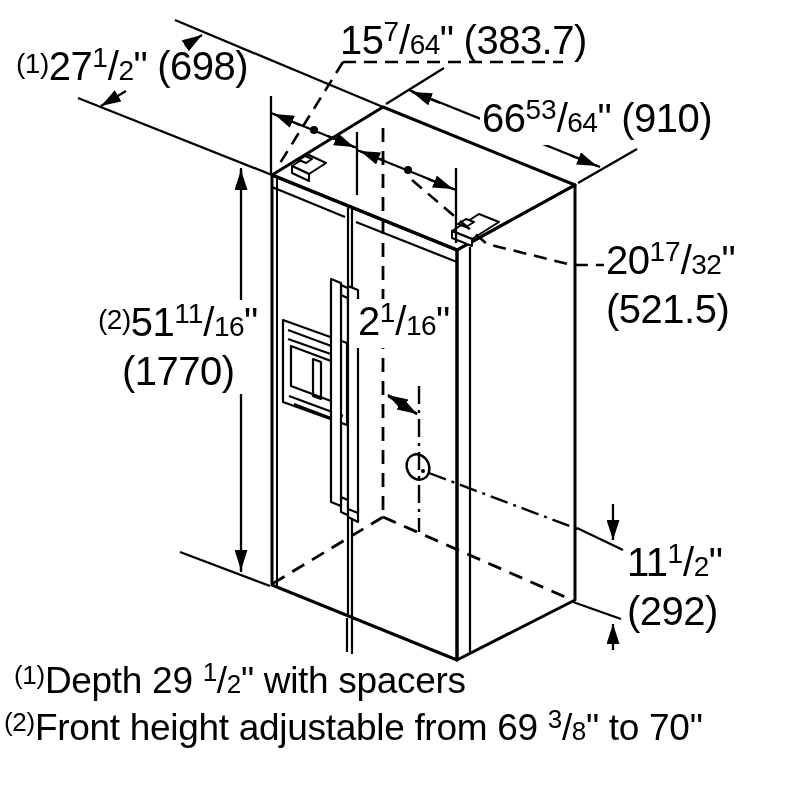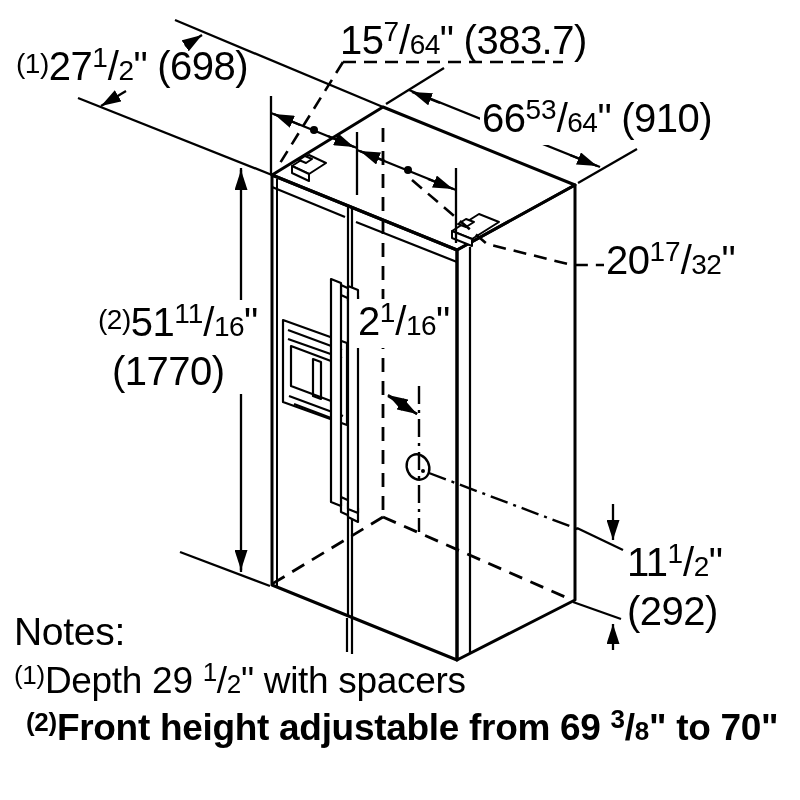--- a/index.html
+++ b/index.html
@@ -12,21 +12,21 @@
   #stage{position:absolute;left:0;top:0;width:800px;height:800px;}
   svg{position:absolute;left:0;top:0;}
   .lbl{
     position:absolute;font-size:40px;line-height:45px;white-space:nowrap;
     letter-spacing:-0.5px;z-index:5;
   }
   .lbl.bgw{background:#ffffff;padding:0 2px;}
   .dref{font-size:28px;position:relative;top:-7px;}
   .fr-n{font-size:28px;position:relative;top:-13px;letter-spacing:0;}
   .fr-d{font-size:28px;}
-  .mmline{margin-left:14px;}
+  .mmline{margin-left:24px;}
   .lbl .mm-inline{margin-left:10px;}
   
   .note{position:absolute;font-size:37px;white-space:nowrap;z-index:5;letter-spacing:-0.3px;}
   .nref{font-size:26px;position:relative;top:-9px;}
   .nfr-n{font-size:26px;position:relative;top:-12px;}
   .nfr-d{font-size:26px;}
 </style>
 </head>
 <body>
 
@@ -163,36 +163,36 @@
 </svg>
 
 <div class="lbl" style="left:16px;top:44px;"><span class="dref">(1)</span><span>27</span><span class="fr-n">1</span><span>/</span><span class="fr-d">2</span><span>"</span><span class="mm-inline">(698)</span></div>
 
 <div class="lbl" style="left:340px;top:18px;"><span>15</span><span class="fr-n">7</span><span>/</span><span class="fr-d">64</span><span>"</span><span class="mm-inline">(383.7)</span></div>
 
 <div class="lbl bgw" style="left:480px;top:96px;"><span>66</span><span class="fr-n">53</span><span>/</span><span class="fr-d">64</span><span>"</span><span class="mm-inline">(910)</span></div>
 
 <div class="lbl" style="left:606px;top:238px;">
   <div><span>20</span><span class="fr-n">17</span><span>/</span><span class="fr-d">32</span><span>"</span></div>
+  <div>(521.5)</div>
 </div>
 
 <div class="lbl bgw" style="left:96px;top:300px;">
   <div><span class="dref">(2)</span><span>51</span><span class="fr-n">11</span><span>/</span><span class="fr-d">16</span><span>"</span></div>
   <div class="mmline">(1770)</div>
 </div>
 
 <div class="lbl bgw" style="left:356px;top:299px;">
   <div><span>2</span><span class="fr-n">1</span><span>/</span><span class="fr-d">16</span><span>"</span></div>
 </div>
 
 <div class="lbl" style="left:627px;top:540px;">
   <div><span>11</span><span class="fr-n">1</span><span>/</span><span class="fr-d">2</span><span>"</span></div>
   <div>(292)</div>
 </div>
 
-<div class="note" style="left:14px;top:610px;font-size:39px;">Notes:</div>
 
 <div class="note" style="left:14px;top:660px;"><span class="nref">(1)</span><span>Depth 29 </span><span class="nfr-n">1</span><span>/</span><span class="nfr-d">2</span><span>" with spacers</span></div>
 
-<div class="note" style="left:26px;top:707px;font-weight:bold;"><span class="nref">(2)</span><span>Front height adjustable from 69 </span><span class="nfr-n">3</span><span>/</span><span class="nfr-d">8</span><span>" to 70"</span></div>
+<div class="note" style="left:4px;top:707px;"><span class="nref">(2)</span><span>Front height adjustable from 69 </span><span class="nfr-n">3</span><span>/</span><span class="nfr-d">8</span><span>" to 70"</span></div>
 
 
 </div>
 
 </body></html>

